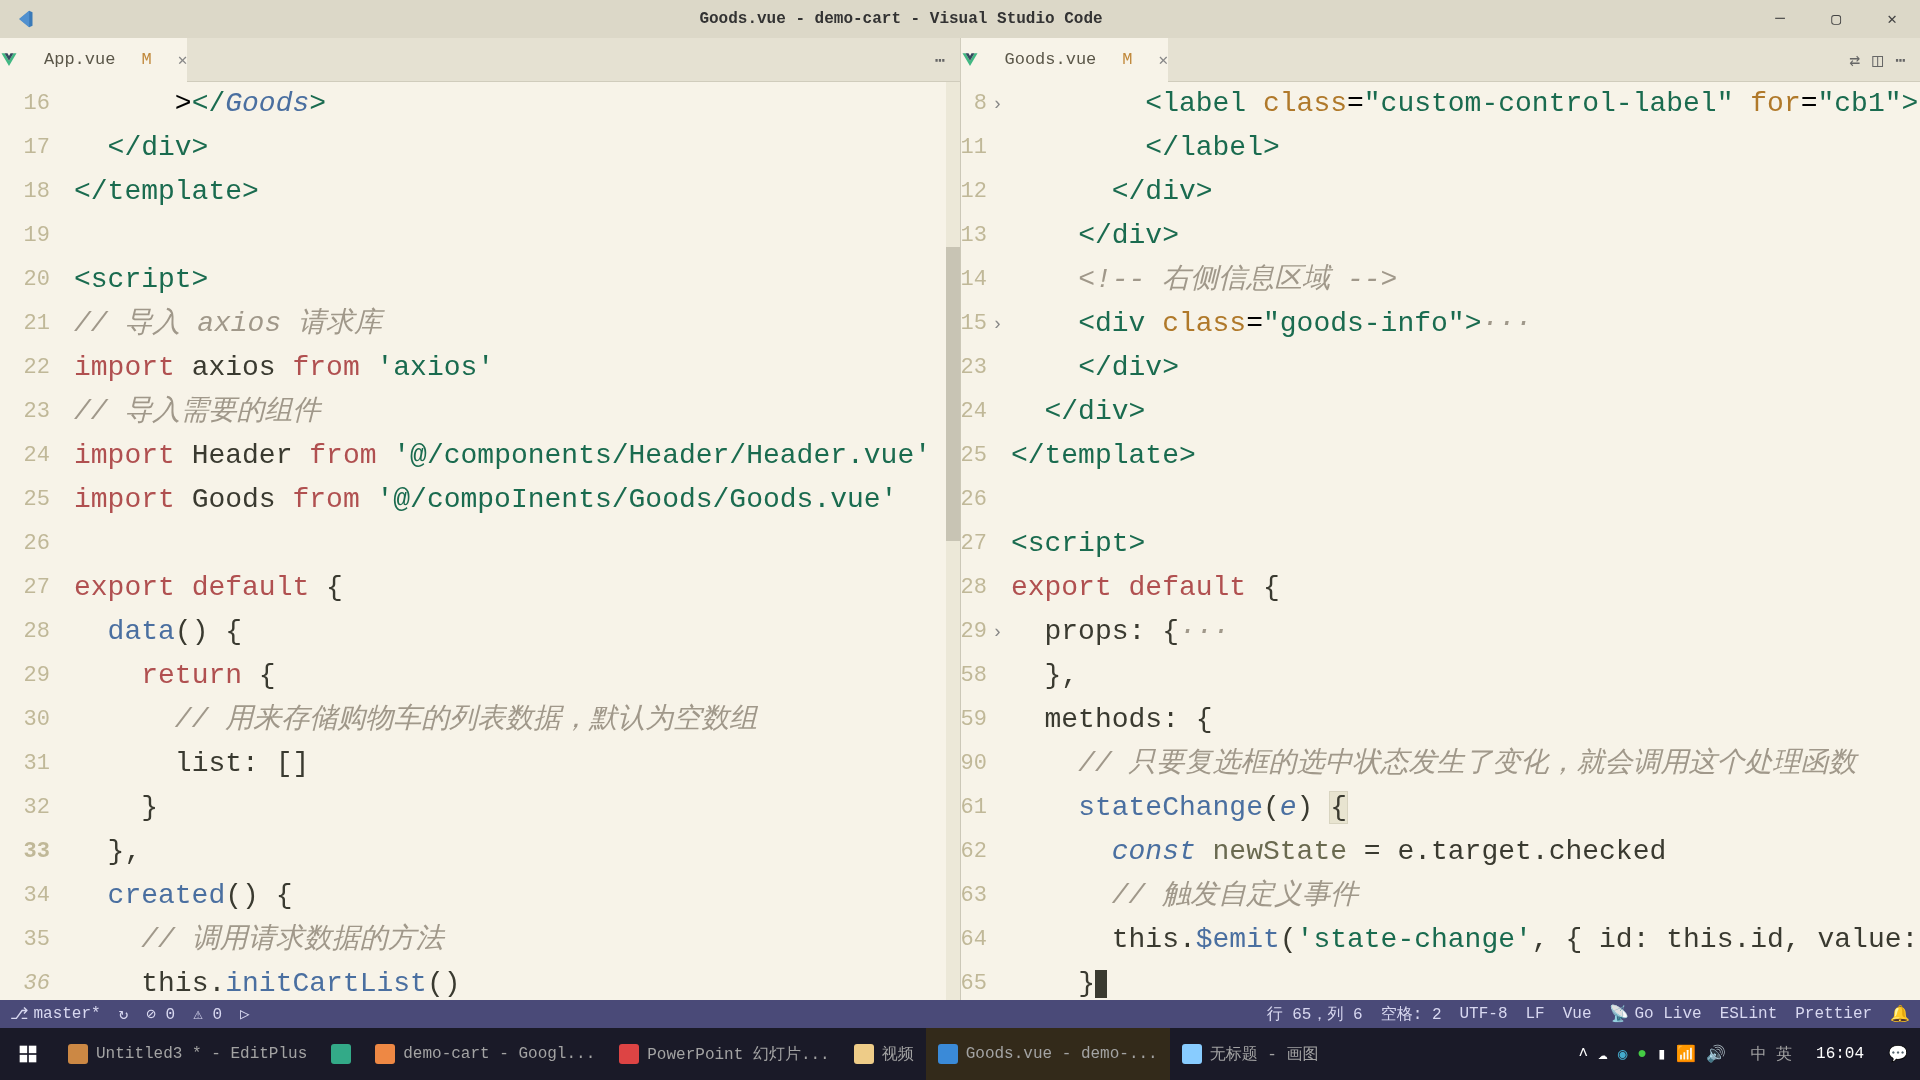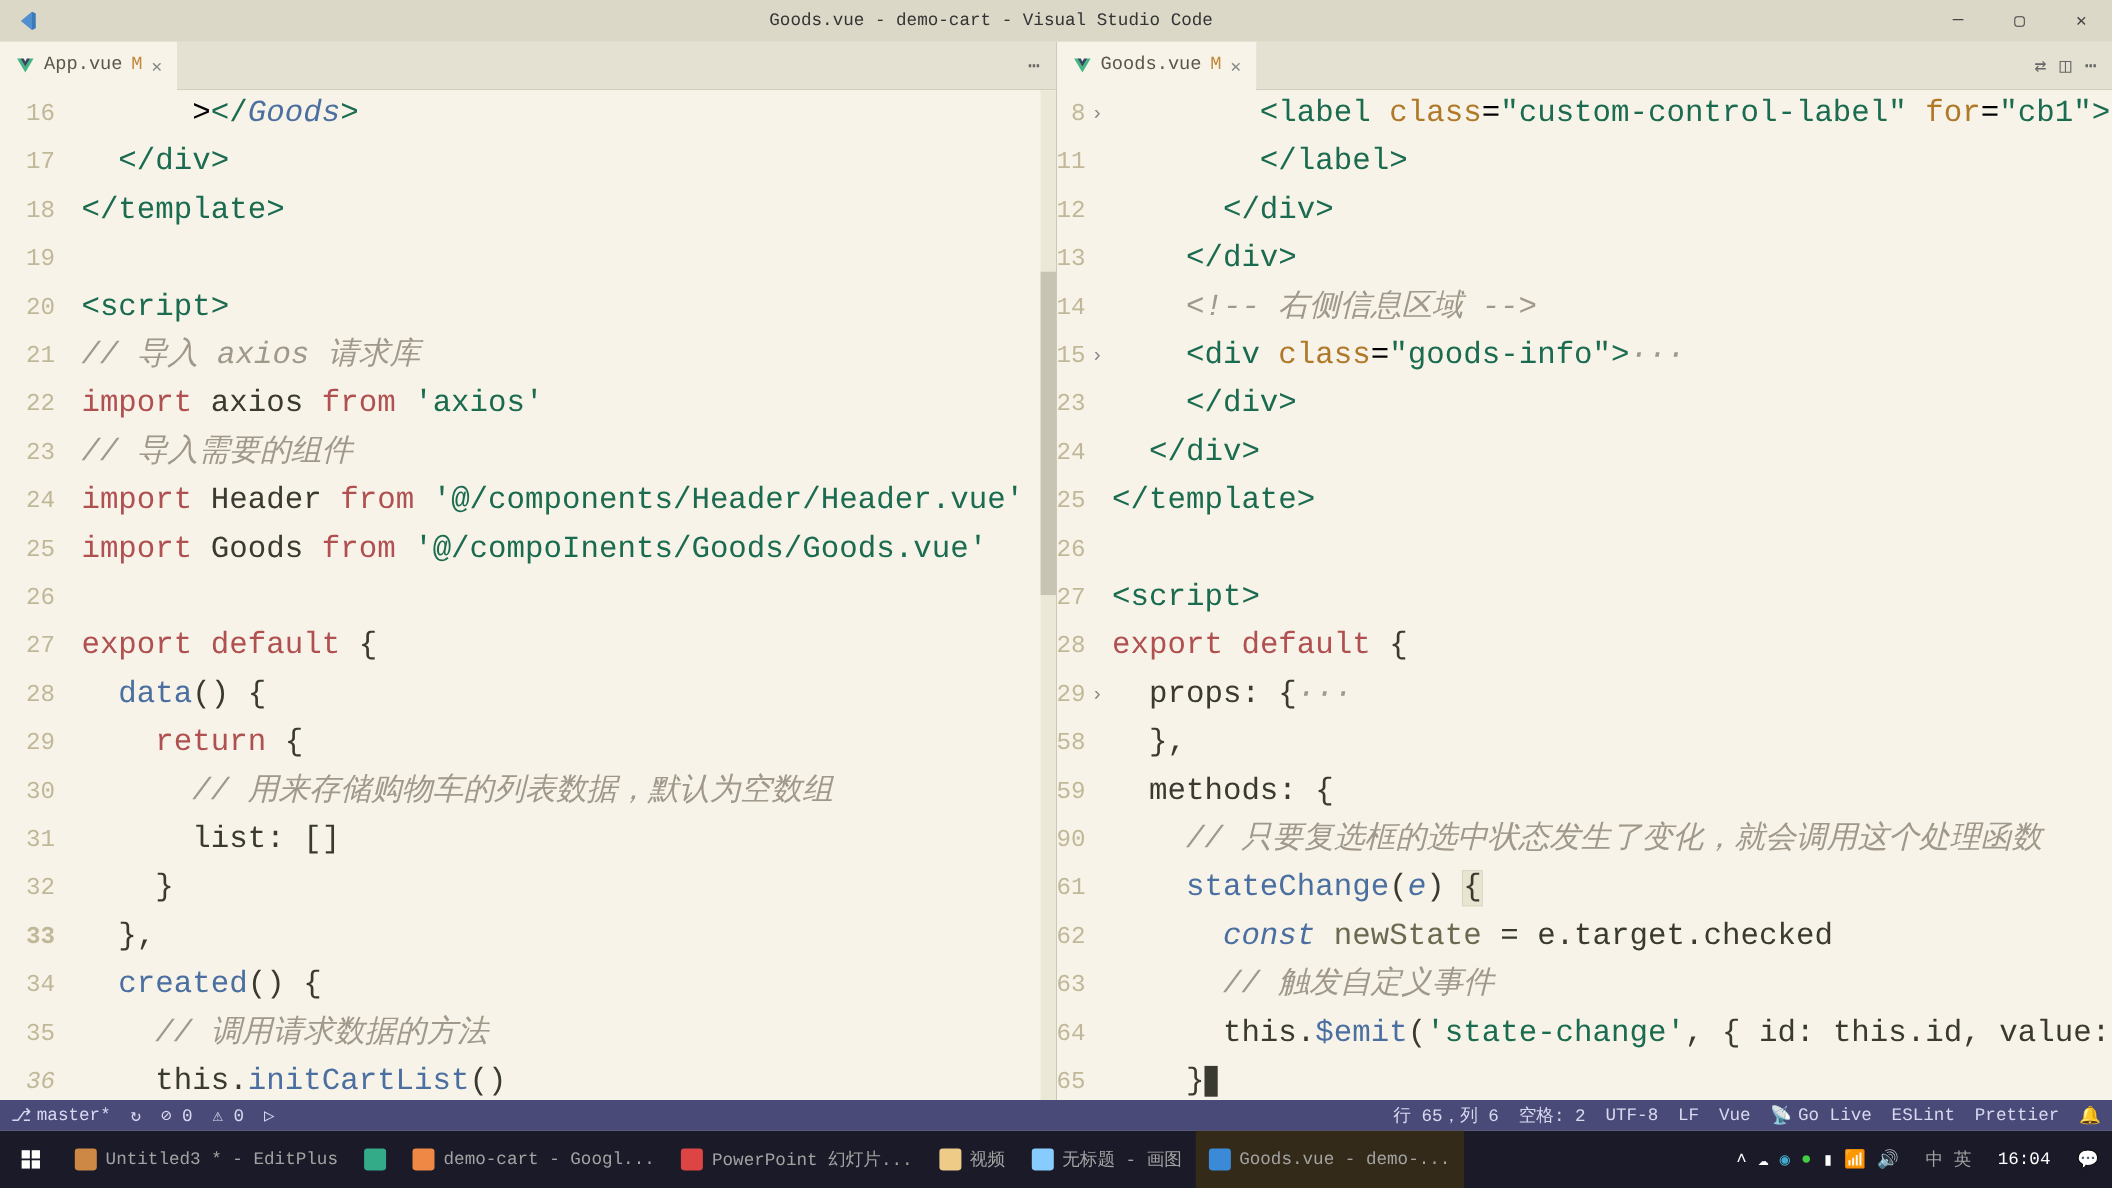--- a/index.html
+++ b/index.html
@@ -2,28 +2,28 @@
 <html><head>
 <meta charset="utf-8">
 <style>
 * { margin: 0; padding: 0; box-sizing: border-box; font-family: Consolas, 'Courier New', monospace; }
 body { width: 1920px; height: 1080px; overflow: hidden; background: #f7f3e8; font-size: 18px; }
 
 .title-bar { height: 38px; background: #dcd8c8; display: flex; align-items: center; color: #333; font-family: 'Segoe UI', sans-serif; font-size: 16px; }
 .title-bar .logo { width: 50px; display: flex; align-items: center; justify-content: center; }
 .title-bar .logo svg { width: 20px; height: 20px; }
 .title-bar .spacer { flex: 1; }
-.title-bar .title-text { flex: 0 0 auto; }
+.title-bar .title-text { flex: 0 0 auto; font-weight: bold; }
 .title-bar .win-controls { display: flex; }
 .title-bar .win-btn { width: 56px; height: 38px; display: flex; align-items: center; justify-content: center; color: #444; }
 
 .tabs-row { height: 44px; background: #e5e1d2; display: flex; font-family: 'Segoe UI', sans-serif; }
 .tab-group { display: flex; flex: 1; align-items: center; border-bottom: 1px solid #d0ccbc; }
 .tab-group.left { border-right: 1px solid #d0ccbc; }
-.tab { height: 44px; display: flex; align-items: center; padding: 0 14px; background: #f7f3e8; gap: 8px; font-size: 17px; color: #5a5648; }
+.tab { height: 44px; display: flex; align-items: center; padding: 0 0; background: #f7f3e8; gap: 26px; font-size: 17px; color: #5a5648; }
 .tab .vue-icon { width: 18px; height: 18px; }
 .tab .mod { color: #c0883a; }
 .tab .close { color: #888; font-size: 16px; }
 .tab-spacer { flex: 1; }
 .tab-actions { display: flex; gap: 12px; padding: 0 14px; color: #666; align-items: center; }
 
 .editors { display: flex; height: calc(100% - 38px - 44px - 28px - 52px); }
 .editor-pane { flex: 1; position: relative; display: flex; background: #f7f3e8; overflow: hidden; }
 .editor-pane.left { border-right: 1px solid #ccc8b8; }
 .gutter { width: 70px; text-align: right; padding-right: 20px; color: #c0b898; font-size: 22px; line-height: 44px; user-select: none; }
@@ -215,27 +215,27 @@
         <span>demo-cart - Googl...</span>
       </div>
       <div class="tb-btn">
         <span class="ticon" style="width: 20px; height: 20px; background: rgb(221, 68, 68); border-radius: 3px; display: inline-block;"></span>
         <span>PowerPoint 幻灯片...</span>
       </div>
       <div class="tb-btn">
         <span class="ticon" style="width: 20px; height: 20px; background: rgb(238, 204, 136); border-radius: 3px; display: inline-block;"></span>
         <span>视频</span>
       </div>
-      <div class="tb-btn">
-        <span class="ticon" style="width: 20px; height: 20px; background: rgb(136, 204, 255); border-radius: 3px; display: inline-block;"></span>
-        <span>无标题 - 画图</span>
-      </div>
       <div class="tb-btn active">
         <span class="ticon" style="width: 20px; height: 20px; background: rgb(58, 138, 216); border-radius: 3px; display: inline-block;"></span>
         <span>Goods.vue - demo-...</span>
+      </div>
+      <div class="tb-btn">
+        <span class="ticon" style="width: 20px; height: 20px; background: rgb(136, 204, 255); border-radius: 3px; display: inline-block;"></span>
+        <span>无标题 - 画图</span>
       </div>
     </div>
   <div class="spacer"></div>
   <div class="tray">
     <span>˄</span>
     <span>☁</span>
     <span style="color:#4ac">◉</span>
     <span style="color:#4c4">●</span>
     <span>▮</span>
     <span>📶</span>

